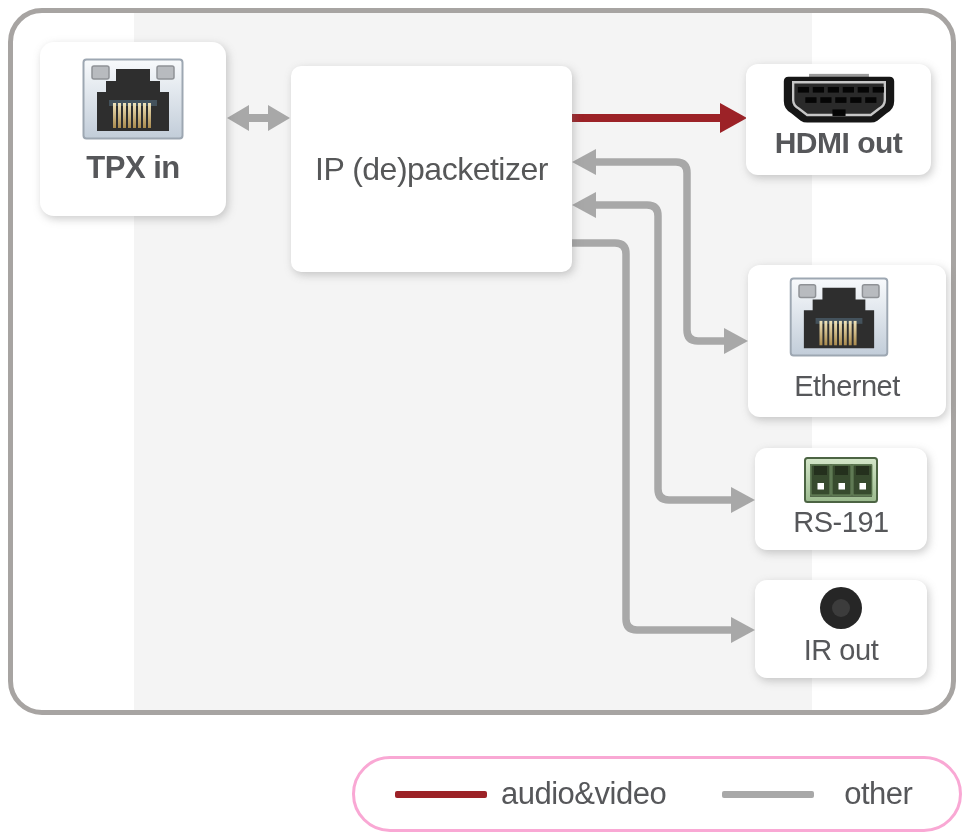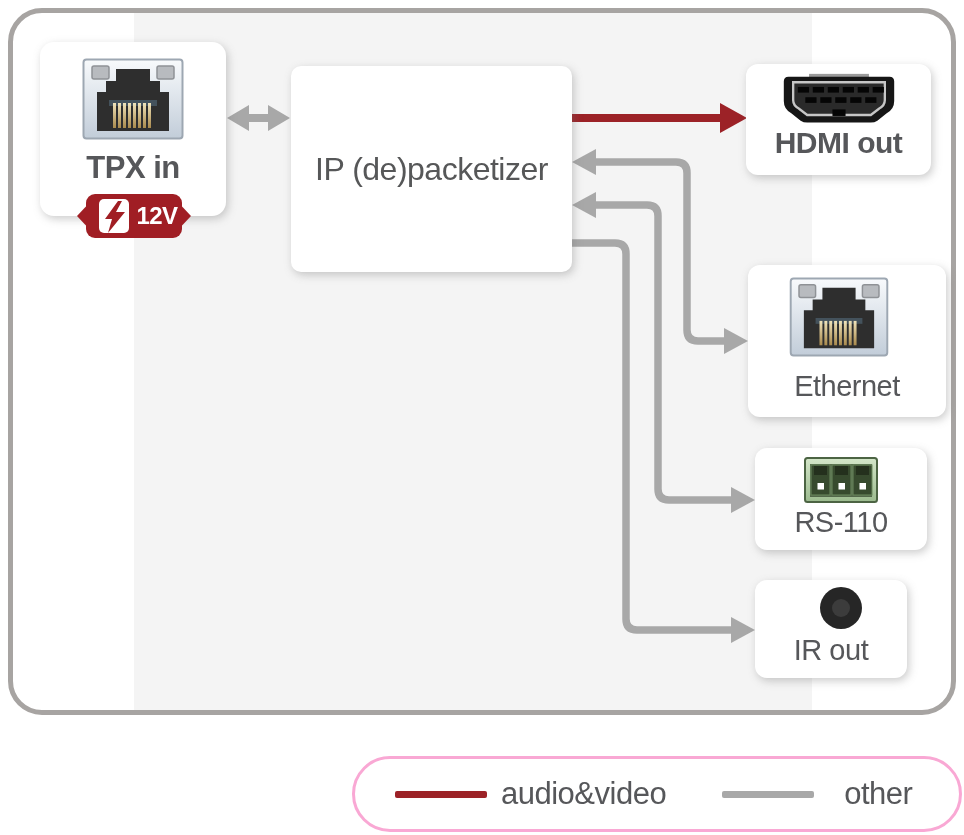--- a/index.html
+++ b/index.html
@@ -36,21 +36,21 @@
   .hdmi-box .lbl{top:62px;font-size:30px;}
 
   .eth-box{left:748px;top:265px;width:198px;height:152px;}
   .eth-box svg{position:absolute;left:41px;top:12px;}
   .eth-box .lbl{top:105px;font-size:29px;}
 
   .rs-box{left:755px;top:448px;width:172px;height:102px;}
   .rs-box svg{position:absolute;left:49px;top:9px;}
   .rs-box .lbl{top:58px;font-size:29px;}
 
-  .ir-box{left:755px;top:580px;width:152px;height:98px;}
+  .ir-box{left:755px;top:580px;width:172px;height:98px;}
   .ir-box .jack{position:absolute;left:65px;top:7px;width:42px;height:42px;border-radius:50%;
     background:#262626;}
   .ir-box .jack::after{content:"";position:absolute;left:12px;top:12px;width:18px;height:18px;
     border-radius:50%;background:#3c3c3c;}
   .ir-box .lbl{top:54px;font-size:29px;}
 
   
   .badge{position:absolute;left:77px;top:193px;width:114px;height:46px;z-index:5;}
   .badge .v{
     position:absolute;left:56px;top:9px;width:48px;text-align:center;
@@ -135,32 +135,20 @@
           <rect x="46" y="45" width="3" height="25"></rect>
         <rect x="51" y="45" width="3" height="25"></rect>
           <rect x="56" y="45" width="3" height="25"></rect>
         <rect x="61" y="45" width="3" height="25"></rect>
           <rect x="66" y="45" width="3" height="25"></rect>
       </g>
     </svg>
     <div class="lbl bold">TPX in</div>
   </div>
 
-  <div class="badge">
-    <svg width="114" height="46" viewBox="0 0 114 46">
-      <polygon points="0,23 16,6 16,40" fill="#a01e24"></polygon>
-      <polygon points="114,23 98,6 98,40" fill="#a01e24"></polygon>
-      <rect x="9" y="1" width="96" height="44" rx="9" fill="#a01e24"></rect>
-      <rect x="22" y="6" width="30" height="34" rx="5" fill="#ffffff"></rect>
-      <g>
-        <polygon points="41,8 28,26 35,26 31,40 48,19 39,19 45,8" fill="#a01e24"></polygon>
-      </g>
-    </svg>
-    <span class="v">12V</span>
-  </div>
 
   <div class="node ip-box">
     <span class="iplbl">IP (de)packetizer</span>
   </div>
 
   <div class="node hdmi-box">
     <svg width="124" height="58" viewBox="0 0 124 62">
       <rect x="30" y="2" width="64" height="9" fill="#9b9b9b"></rect>
       <path d="M8,5 H116 Q121,5 121,10 V31 Q121,40 113,44 L103,52 Q100,54 96,54 H28 Q24,54 21,52 L11,44 Q3,40 3,31 V10 Q3,5 8,5 Z" fill="#161616"></path>
       <path d="M13,11 H111 V30 Q111,36 105,39 L96,46 H28 L19,39 Q13,36 13,30 Z" fill="#2a2a2a" stroke="#c6c6c6" stroke-width="2.5"></path>
@@ -218,21 +206,21 @@
         <rect x="28" y="8" width="19" height="30" fill="#374a2e" stroke="#6c8a5e"></rect>
         <rect x="49" y="8" width="19" height="30" fill="#374a2e" stroke="#6c8a5e"></rect>
         <rect x="10" y="9" width="13" height="9" fill="#24301d"></rect>
         <rect x="31" y="9" width="13" height="9" fill="#24301d"></rect>
         <rect x="52" y="9" width="13" height="9" fill="#24301d"></rect>
         <rect x="13.5" y="26" width="6.5" height="6.5" fill="#ffffff"></rect>
         <rect x="34.5" y="26" width="6.5" height="6.5" fill="#ffffff"></rect>
         <rect x="55.5" y="26" width="6.5" height="6.5" fill="#ffffff"></rect>
       </g>
     </svg>
-    <div class="lbl">RS-110</div>
+    <div class="lbl">RS-191</div>
   </div>
 
   <div class="node ir-box">
     <div class="jack"></div>
     <div class="lbl">IR out</div>
   </div>
 
   <div class="legend">
     <div class="swatch sw-av"></div>
     <div class="ltext lt-av">audio&amp;video</div>

